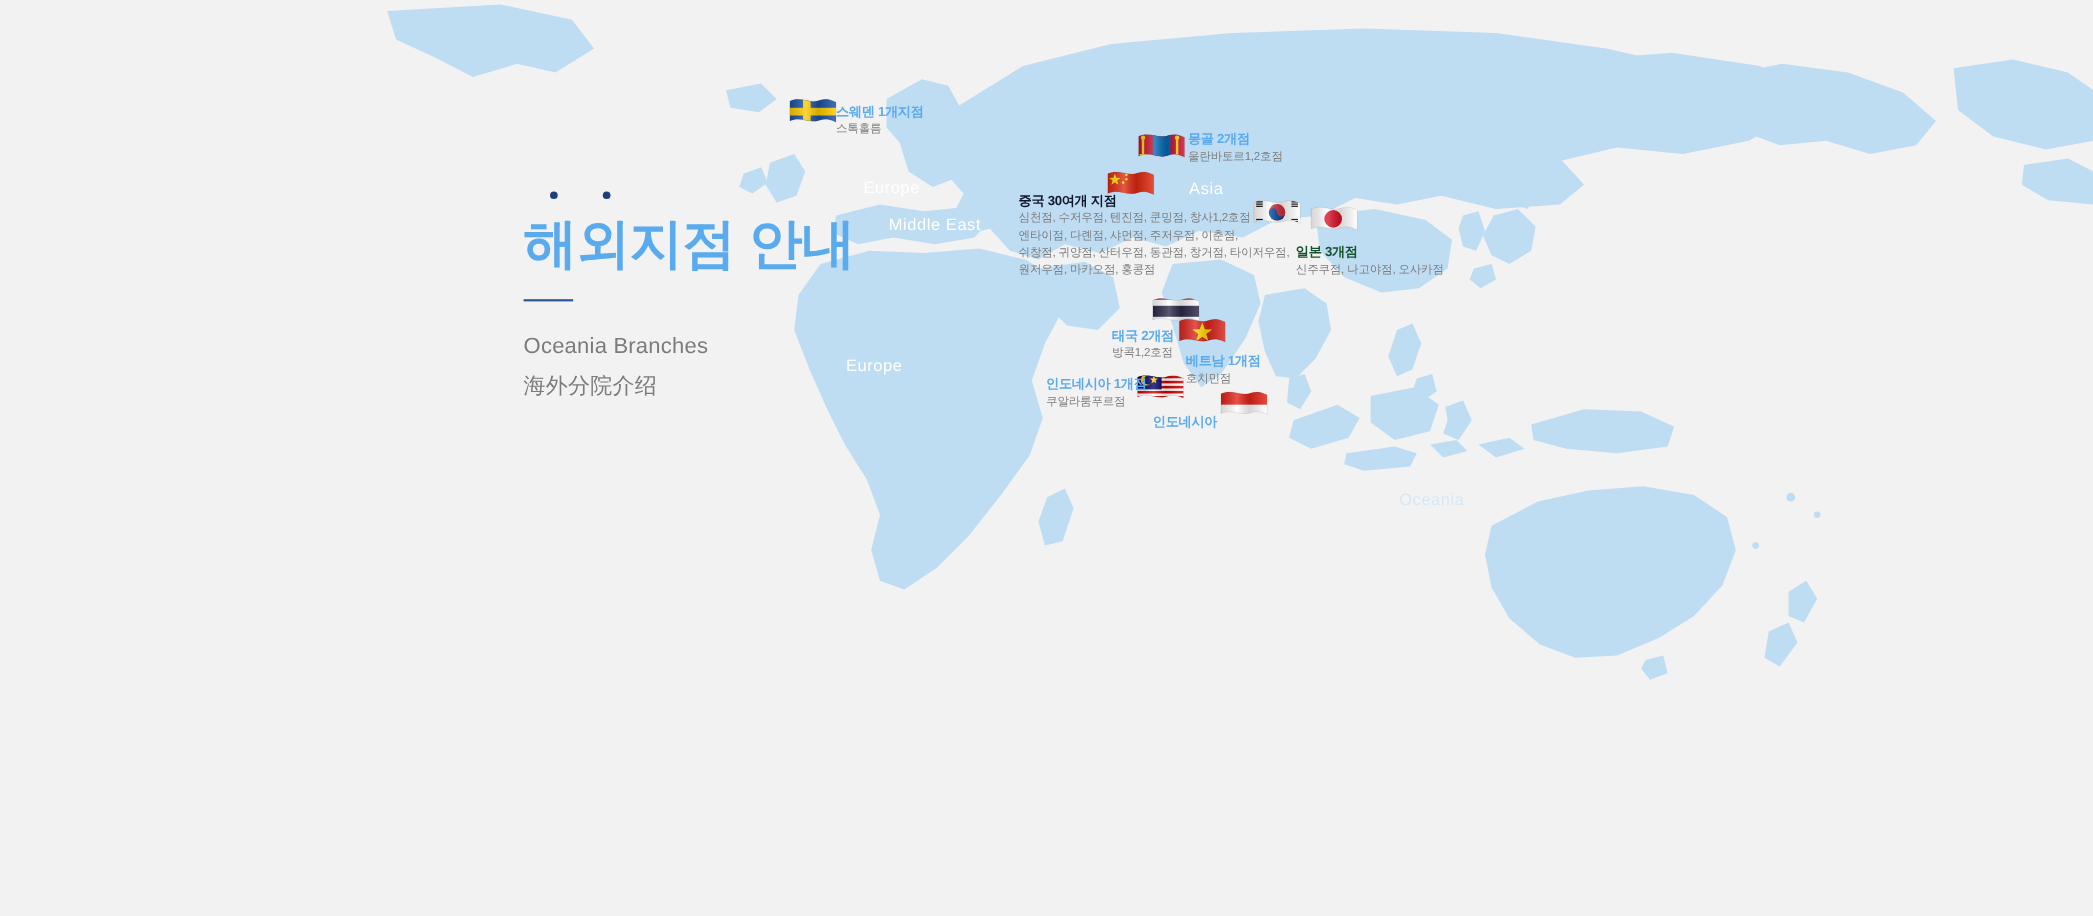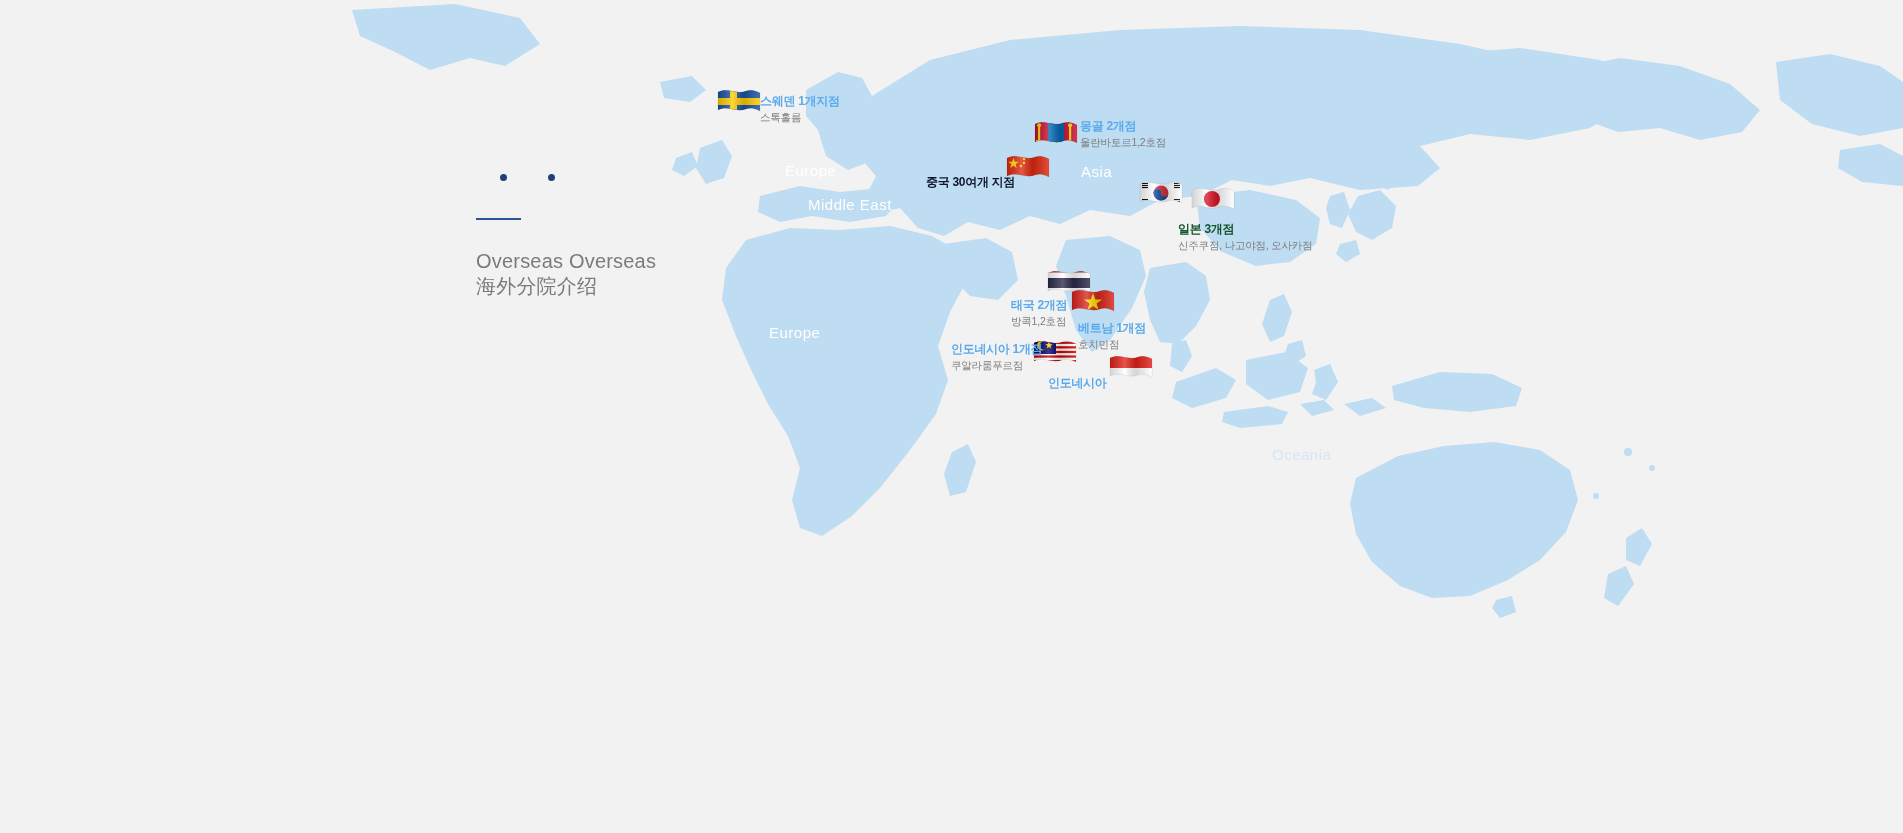--- a/index.html
+++ b/index.html
@@ -42,21 +42,21 @@
   }
   #title-rule{
     margin-top:22px;width:45px;height:0;border-top:2px solid #2b5597;
   }
   #subtitle-en,#subtitle-cn{
     margin:0;
     font-family:"Liberation Sans",sans-serif;
     color:#7b7b7b;font-size:20px;letter-spacing:.2px;
   }
   #subtitle-en{margin-top:30px;}
-  #subtitle-cn{}
+  #subtitle-cn{margin-top:10px;}
 
   
   .branch{position:absolute;}
   .branch .flag{position:absolute;width:46px;height:32px;}
   .branch .btext{position:absolute;white-space:nowrap;}
   .branch .bname{
     font-family:"Liberation Sans",sans-serif;
     font-size:12px;font-weight:bold;color:#2e8fe0;
     line-height:1.25;letter-spacing:-.3px;
   }
@@ -174,22 +174,23 @@
       <div class="continent" style="left: 1081px; top: 163px;">Asia</div>
       <div class="continent" style="left: 769px; top: 324px;">Europe</div>
       <div class="continent onGray" style="left: 1272px; top: 446px;">Oceania</div>
     </div>
 
   <div id="title-block">
     <div id="title-dots">
       <i class="d1"></i>
       <i class="d2"></i>
     </div>
+    <h1 id="page-title" style="color: rgb(90, 170, 238);">해외지점 안내</h1>
     <div id="title-rule" style="border-top-color: rgb(43, 85, 151);"></div>
-    <p id="subtitle-en">Overseas Overseas</p>
+    <p id="subtitle-en">Oceania Branches</p>
     <p id="subtitle-cn">海外分院介绍</p>
   </div>
 
   <div id="branch-layer">
       <div class="branch" id="branch-sweden" style="left: 0px; top: 0px;">
         <div class="flag" style="left: 716px; top: 86px;"><svg viewBox="0 0 46 32" width="46" height="32">
     <defs>
       <clipPath id="cp-flag-sweden">
                 <path d="M2,6 C12,1 20,9 30,5 C36,3 42,6 44,7 L44,25 C42,24 36,21 30,23 C20,27 12,19 2,24 Z"></path>
               </clipPath>
@@ -272,20 +273,26 @@
           <circle cx="19" cy="7" r="1.2"></circle>
           <circle cx="19" cy="11" r="1.2"></circle>
           <circle cx="16" cy="14" r="1.2"></circle>
         </g>
       </g>
             <path d="M2,6 C12,1 20,9 30,5 C36,3 42,6 44,7 L44,25 C42,24 36,21 30,23 C20,27 12,19 2,24 Z" fill="url(#sh-flag-china)"></path>
                  <path d="M2,6 C12,1 20,9 30,5 C36,3 42,6 44,7 L44,25 C42,24 36,21 30,23 C20,27 12,19 2,24 Z" fill="none" stroke="rgba(0,0,0,.10)" stroke-width="0.7"></path>
           </svg></div>
         <div class="btext" style="left: 926px; top: 175px;">
           <div class="bname" style="color: #0f172a;">중국 30여개 지점</div>
+          <div class="bsub">
+            <span class="ln">심천점, 수저우점, 텐진점, 쿤밍점, 창사1,2호점</span>
+            <span class="ln">엔타이점, 다롄점, 샤먼점, 주저우점, 이춘점,</span>
+            <span class="ln">쉬창점, 귀양점, 산터우점, 동관점, 창거점, 타이저우점,</span>
+            <span class="ln">원저우점, 마카오점, 홍콩점</span>
+          </div>
         </div>
       </div>
       <div class="branch" id="branch-korea" style="left: 0px; top: 0px;">
         <div class="flag" style="left: 1138px; top: 178px;"><svg viewBox="0 0 46 32" width="46" height="32">
     <defs>
       <clipPath id="cp-flag-korea">
                 <path d="M2,6 C12,1 20,9 30,5 C36,3 42,6 44,7 L44,25 C42,24 36,21 30,23 C20,27 12,19 2,24 Z"></path>
               </clipPath>
       <linearGradient id="sh-flag-korea" x1="0" y1="0" x2="1" y2="0">
         <stop offset="0" stop-color="#000" stop-opacity="0.16"></stop>

